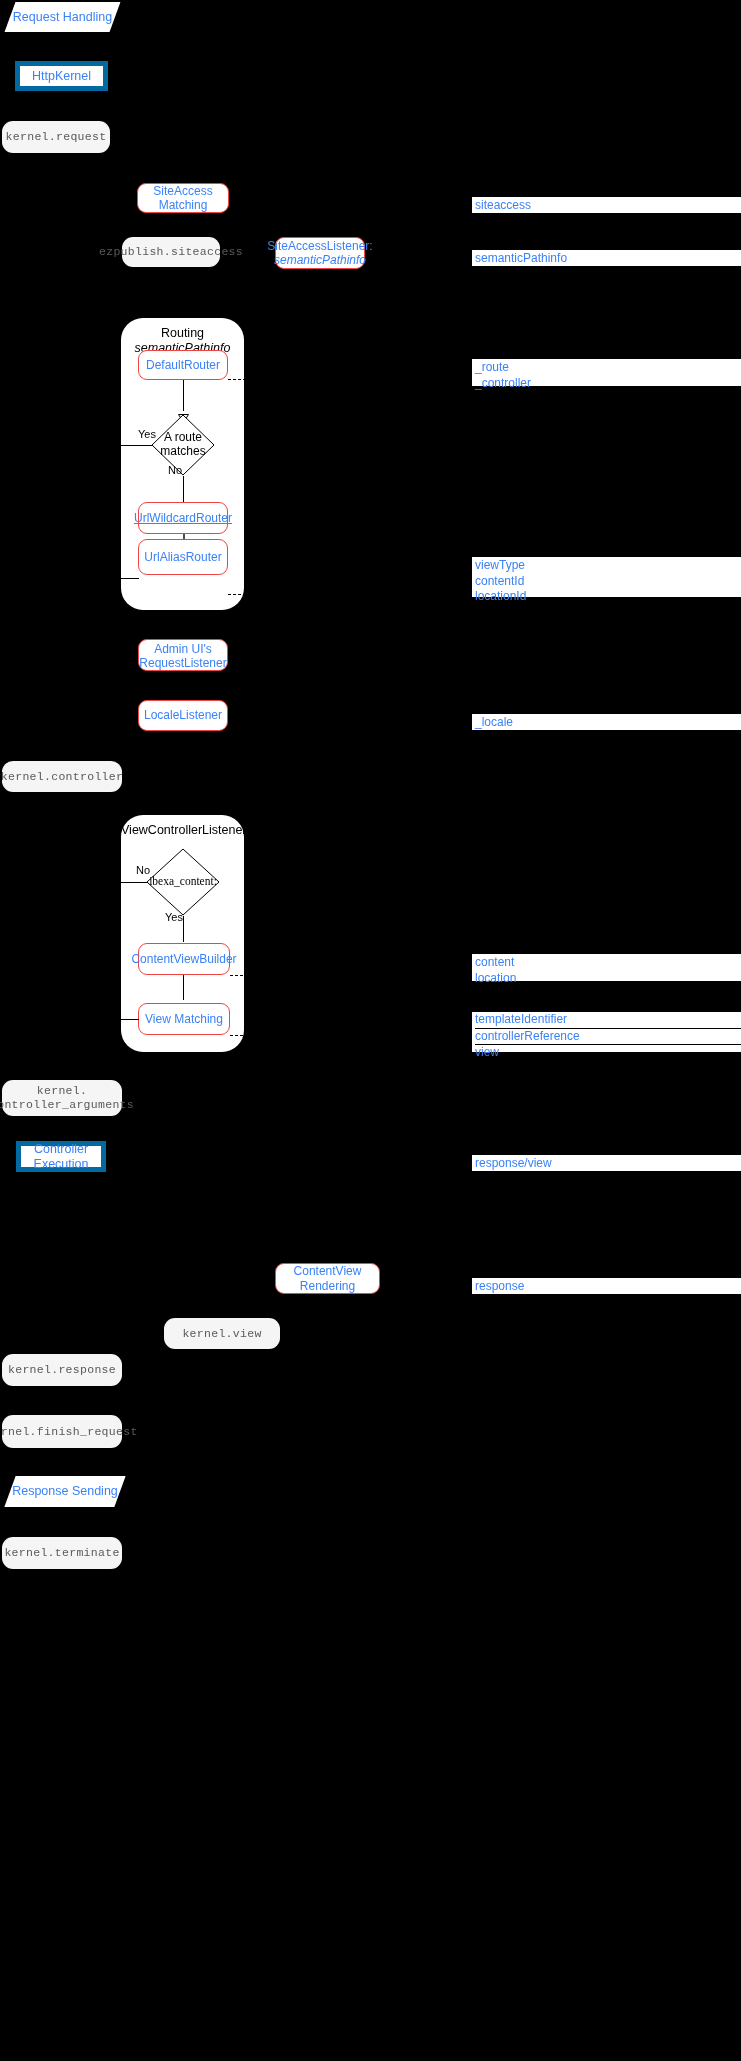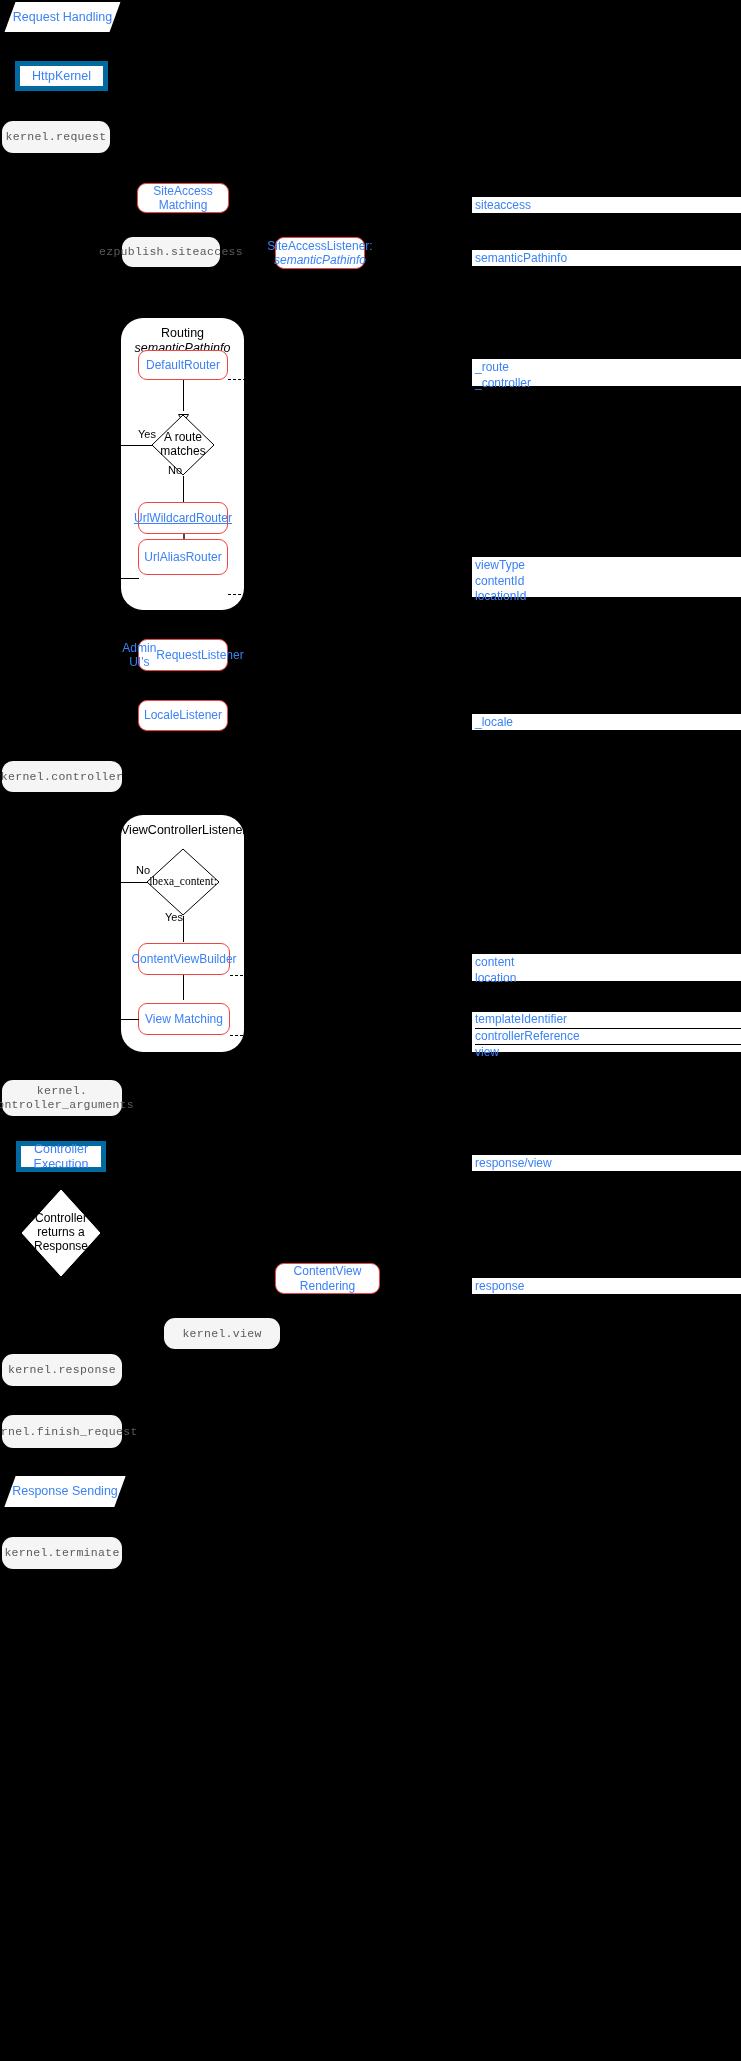--- a/index.html
+++ b/index.html
@@ -159,21 +159,21 @@
   </div>
   <div class="hline" style="left:121px;top:578px;width:18px;"></div>
   <div class="dash" style="left:228px;top:594px;width:250px;"></div>
 
   <div class="node varbox" style="left:471px;top:556px;width:276px;height:42px;">
     <span class="vrow">viewType</span>
     <span class="vrow">contentId</span>
     <span class="vrow">locationId</span>
   </div>
 
-  <div class="node rbox" style="left:138px;top:639px;width:90px;height:32px;flex-direction:row;">
+  <div class="node rbox" style="left:138px;top:639px;width:90px;height:32px;flex-direction:column;justify-content:flex-end;">
     <span>Admin UI's</span>
     <span>RequestListener</span>
   </div>
 
   <div class="node rbox" style="left:138px;top:700px;width:90px;height:31px;">
     <span>LocaleListener</span>
   </div>
   <div class="node varbox" style="left:471px;top:713px;width:276px;height:18px;">
     <span class="vrow">_locale</span>
   </div>
@@ -241,30 +241,20 @@
     <span>controller_arguments</span>
   </div>
 
   <div class="node rect" style="left:16px;top:1141px;width:90px;height:31px;">
     <span>Controller Execution</span>
   </div>
   <div class="node varbox" style="left:471px;top:1154px;width:276px;height:18px;">
     <span class="vrow">response/view</span>
   </div>
 
-  <div class="diamond filled" style="left:22px;top:1190px;width:78px;height:86px;">
-    <svg class="dshape" viewBox="0 0 78 86" preserveAspectRatio="none">
-      <polygon points="39,0 78,43 39,86 0,43" fill="#fff" stroke="#fff" stroke-width="1"></polygon>
-    </svg>
-    <div class="dlabel">
-      <div><span>Controller</span><br>
-           <span>returns a</span><br>
-           <span>Response</span></div>
-    </div>
-  </div>
 
   <div class="node event" style="left:122px;top:1318px;width:116px;height:31px;margin-left:42px;">
     <span>kernel.view</span>
   </div>
 
   <div class="node rbox" style="left:275px;top:1263px;width:105px;height:31px;">
     <span>ContentView Rendering</span>
   </div>
 
   <div class="node varbox" style="left:471px;top:1277px;width:276px;height:18px;">

